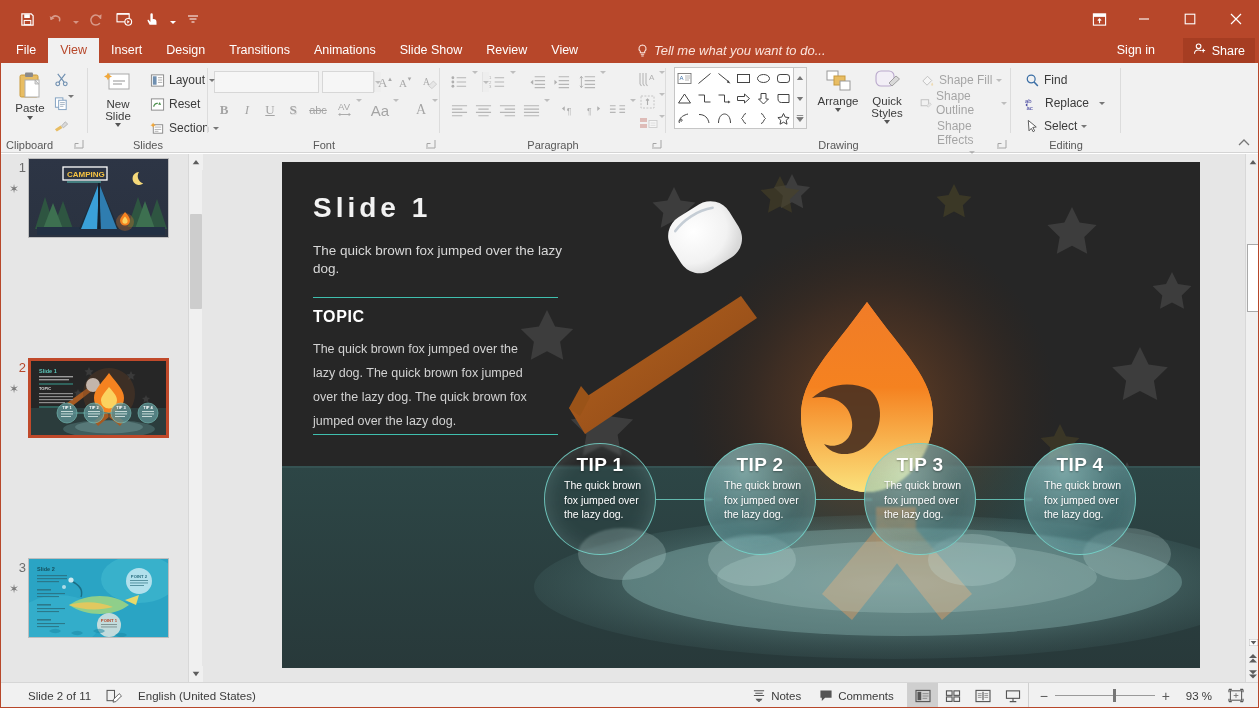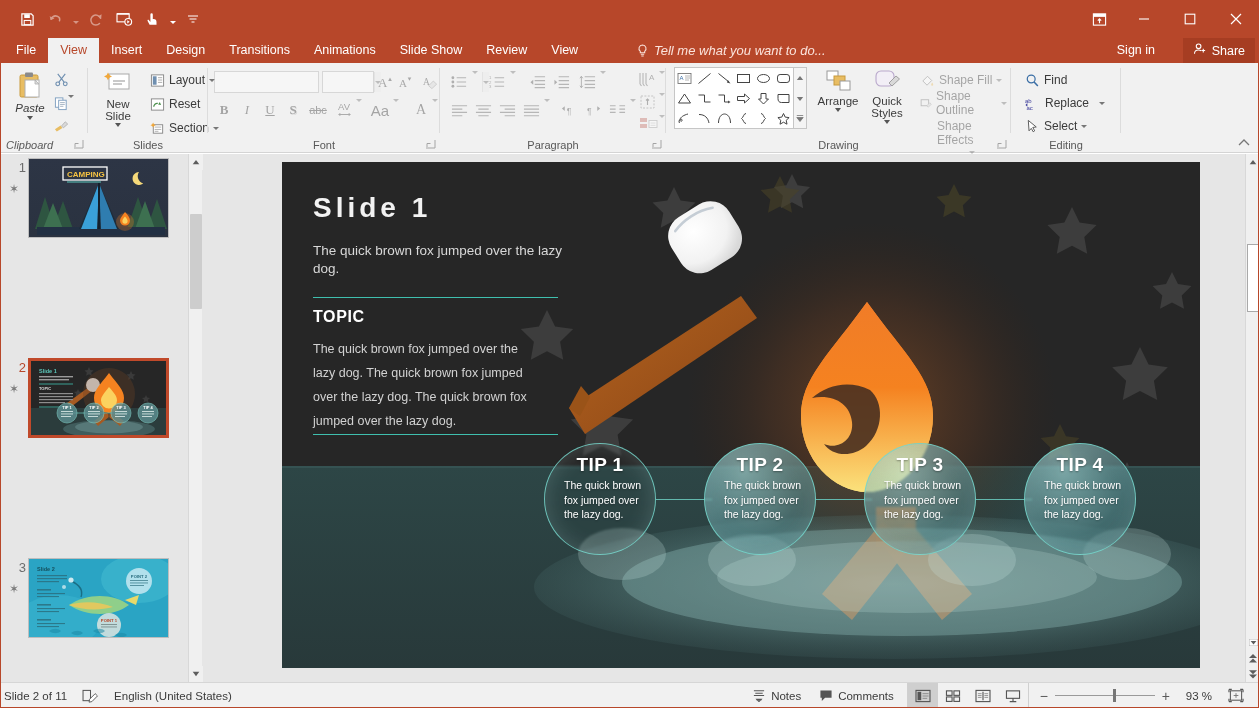--- a/index.html
+++ b/index.html
@@ -286,21 +286,21 @@
             <path d="M1.6 12.6c0-2.5 2-4 4.4-4 1 0 1.9.25 2.6.7" fill="none" stroke="#fff" stroke-width="1.15"></path>
             <path d="M11 7.2v4M9 9.2h4" stroke="#fff" stroke-width="1.15"></path>
           </svg>
       </span>
       <span>Share</span>
     </div>
   </div>
 
   <div class="ribbon">
 
-    <div class="grp" style="left:0; width:88px;font-style:italic;">
+    <div class="grp" style="left:0; width:88px;">
       <div class="rbtn" style="position:absolute; left:8px; top:4px; width:44px; padding-top:3px;">
         <svg width="32" height="32" viewBox="0 0 32 32">
           <rect x="6" y="5" width="18" height="22" rx="1.5" fill="#e8bd63" stroke="#c89a3c" stroke-width="1"></rect>
           <rect x="11" y="2.5" width="8" height="4.5" rx="1" fill="#8a8a8a"></rect>
           <rect x="11" y="10" width="14" height="17" fill="#fff" stroke="#b0b0b0" stroke-width="1"></rect>
           <path d="M21 10l4 4h-4z" fill="#dcdcdc" stroke="#b0b0b0" stroke-width=".8"></path>
         </svg>
         <div class="rlab">Paste</div>
         <div class="tri" style="margin-top:2px;"></div>
       </div>
@@ -1121,21 +1121,21 @@
         <div class="arw">
             <svg width="10" height="9" viewBox="0 0 10 9">
               <path d="M5 4.2L1 .2h8zM5 8.6l-4-4h8z" fill="#5d5d5d"></path>
             </svg>
           </div>
       </div>
     </div>
   </div>
 
   <div class="status">
-    <div class="sitem static" style="padding-left:4px;">Slide 2 of 11</div>
+    <div class="sitem static" style="padding-left:28px;">Slide 2 of 11</div>
     <div class="sitem" style="padding:0 6px;">
       <svg width="17" height="14" viewBox="0 0 18 15">
           <rect x="1" y="1.5" width="8" height="11" fill="none" stroke="#555" stroke-width="1.1"></rect>
           <path d="M8 11l6-6 2.5 2.4-6 6.1-3 .6z" fill="#fff" stroke="#555" stroke-width="1"></path>
         </svg>
     </div>
     <div class="sitem">English (United States)</div>
 
     <div style="flex:1"></div>
 

